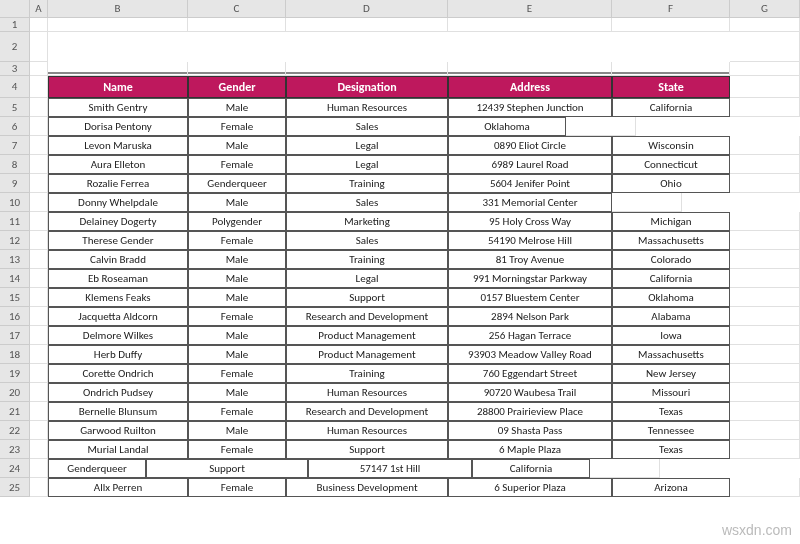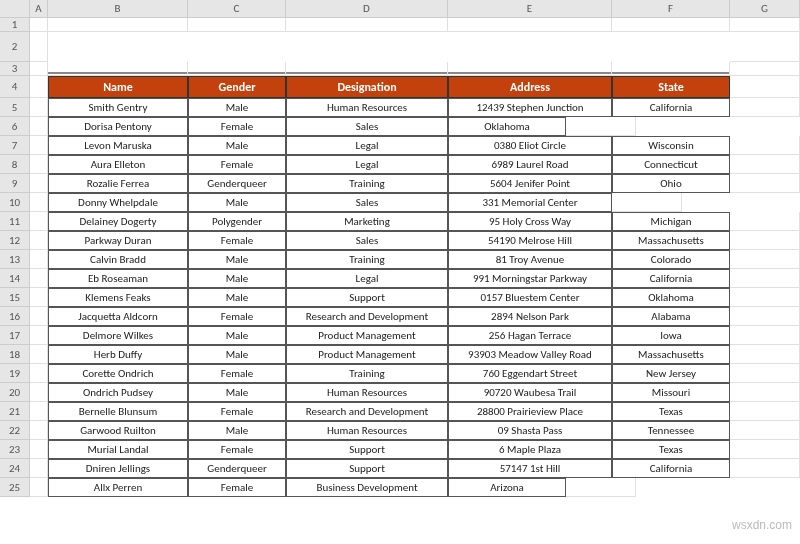--- a/index.html
+++ b/index.html
@@ -77,43 +77,43 @@
     font-style: italic;
     font-weight: bold;
     font-size: 14px;
     display:flex;
     align-items:center;
     justify-content:center;
     border: 1px solid #888;
     margin-top: 40px;
   }
   .header-cell {
-    background: #c2410c;
+    background: #be185d;
     color: #fff;
     font-weight: bold;
     font-size: 12px;
     display:flex;
     align-items:center;
     justify-content:center;
     border: 1px solid #333;
   }
   .data-cell {
     text-align: center;
     display:flex;
     align-items:center;
     justify-content:center;
     font-size: 11px;
     color: #222;
     border: 1px solid #555;
   }
   .watermark {
     position: absolute;
-    bottom: 12px;
+    bottom: 6px;
     right: 8px;
-    font-size: 12px;
+    font-size: 14px;
     color: #bbb;
     font-family: Arial, sans-serif;
     margin-top: 32px;
   }
 </style>
 </head>
 <body>
 
 <div class="grid-container">
 
@@ -183,21 +183,21 @@
         <div class="cell data-cell colD">Sales</div>
         <div class="cell data-cell colF">Oklahoma</div>
         <div class="cell colG"></div>
       </div>
       <div class="row">
         <div class="cell row-header rowhead-col">7</div>
         <div class="cell colA"></div>
         <div class="cell data-cell colB">Levon Maruska</div>
         <div class="cell data-cell colC">Male</div>
         <div class="cell data-cell colD">Legal</div>
-        <div class="cell data-cell colE">0380 Eliot Circle</div>
+        <div class="cell data-cell colE">0890 Eliot Circle</div>
         <div class="cell data-cell colF">Wisconsin</div>
         <div class="cell colG"></div>
       </div>
       <div class="row">
         <div class="cell row-header rowhead-col">8</div>
         <div class="cell colA"></div>
         <div class="cell data-cell colB">Aura Elleton</div>
         <div class="cell data-cell colC">Female</div>
         <div class="cell data-cell colD">Legal</div>
         <div class="cell data-cell colE">6989 Laurel Road</div>
@@ -229,21 +229,21 @@
         <div class="cell data-cell colB">Delainey Dogerty</div>
         <div class="cell data-cell colC">Polygender</div>
         <div class="cell data-cell colD">Marketing</div>
         <div class="cell data-cell colE">95 Holy Cross Way</div>
         <div class="cell data-cell colF">Michigan</div>
         <div class="cell colG"></div>
       </div>
       <div class="row">
         <div class="cell row-header rowhead-col">12</div>
         <div class="cell colA"></div>
-        <div class="cell data-cell colB">Parkway Duran</div>
+        <div class="cell data-cell colB">Therese Gender</div>
         <div class="cell data-cell colC">Female</div>
         <div class="cell data-cell colD">Sales</div>
         <div class="cell data-cell colE">54190 Melrose Hill</div>
         <div class="cell data-cell colF">Massachusetts</div>
         <div class="cell colG"></div>
       </div>
       <div class="row">
         <div class="cell row-header rowhead-col">13</div>
         <div class="cell colA"></div>
         <div class="cell data-cell colB">Calvin Bradd</div>
@@ -349,33 +349,33 @@
         <div class="cell data-cell colB">Murial Landal</div>
         <div class="cell data-cell colC">Female</div>
         <div class="cell data-cell colD">Support</div>
         <div class="cell data-cell colE">6 Maple Plaza</div>
         <div class="cell data-cell colF">Texas</div>
         <div class="cell colG"></div>
       </div>
       <div class="row">
         <div class="cell row-header rowhead-col">24</div>
         <div class="cell colA"></div>
-        <div class="cell data-cell colB">Dniren Jellings</div>
         <div class="cell data-cell colC">Genderqueer</div>
         <div class="cell data-cell colD">Support</div>
         <div class="cell data-cell colE">57147 1st Hill</div>
         <div class="cell data-cell colF">California</div>
         <div class="cell colG"></div>
       </div>
       <div class="row">
         <div class="cell row-header rowhead-col">25</div>
         <div class="cell colA"></div>
         <div class="cell data-cell colB">Allx Perren</div>
         <div class="cell data-cell colC">Female</div>
         <div class="cell data-cell colD">Business Development</div>
+        <div class="cell data-cell colE">6 Superior Plaza</div>
         <div class="cell data-cell colF">Arizona</div>
         <div class="cell colG"></div>
       </div>
     </div>
 
 </div>
 
 <div class="watermark">wsxdn.com</div>
 
 </body></html>

